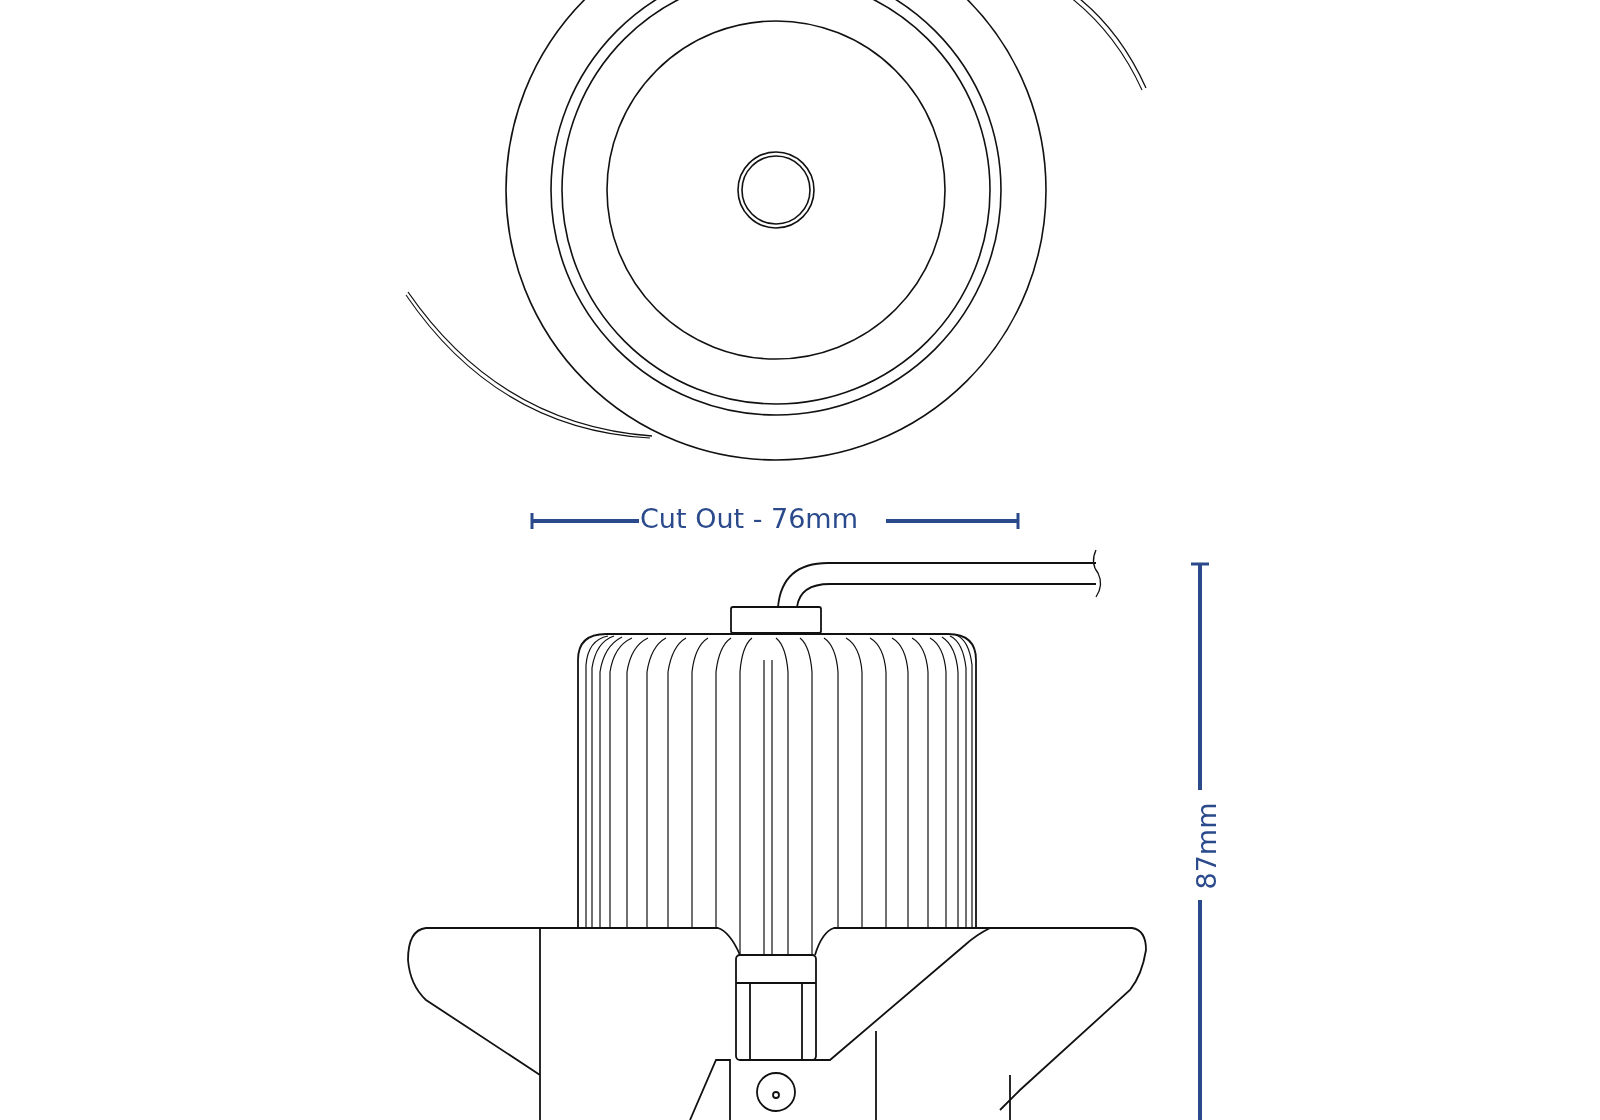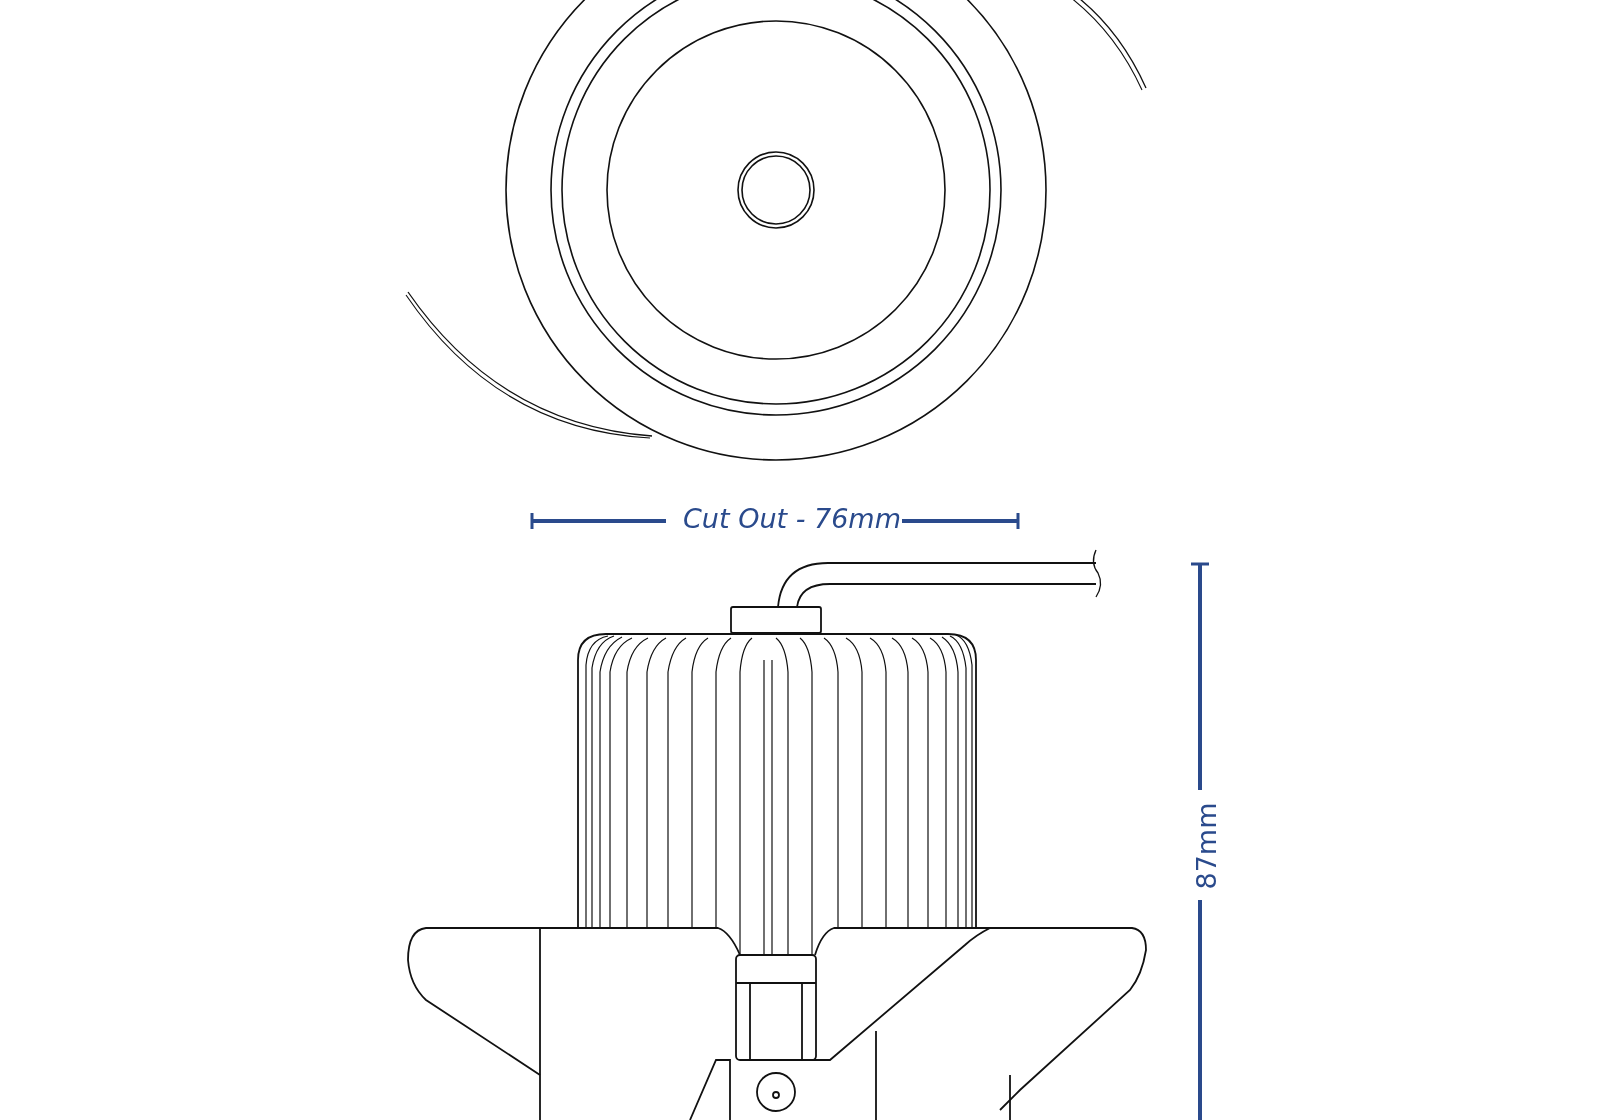--- a/index.html
+++ b/index.html
@@ -1,19 +1,19 @@
 <!DOCTYPE html>
 <html><head>
 <meta charset="utf-8">
 <style>
   html, body { margin: 0; padding: 0; background: #ffffff; }
   body { width: 1600px; height: 1120px; overflow: hidden; position: relative; font-family: "Liberation Sans", sans-serif; }
   #drawing { position: absolute; left: 0; top: 0; width: 1600px; height: 1120px; }
   .dim-label { position: absolute; color: #2a4a8c; font-family: "DejaVu Sans", sans-serif; font-size: 27px; line-height: 1; white-space: nowrap; background: #fff; }
-  #cutout-label { left: 682px; top: 505px; padding: 0 1px; font-style: italic; }
+  #cutout-label { left: 639px; top: 505px; padding: 0 1px; }
   #height-label { left: 1206px; top: 846px; transform: translate(-50%, -50%) rotate(-90deg); padding: 0 2px; }
 </style>
 </head>
 <body>
 
 <svg id="drawing" viewBox="0 0 1600 1120" xmlns="http://www.w3.org/2000/svg">
   <g fill="none" stroke="#111" stroke-width="1.6">
     <circle cx="776" cy="190" r="270"></circle>
     <circle cx="776" cy="190" r="225"></circle>
     <circle cx="776" cy="190" r="214"></circle>

